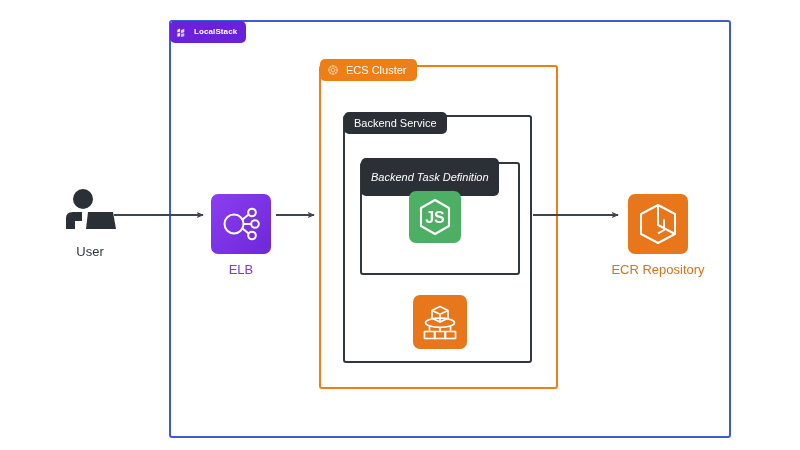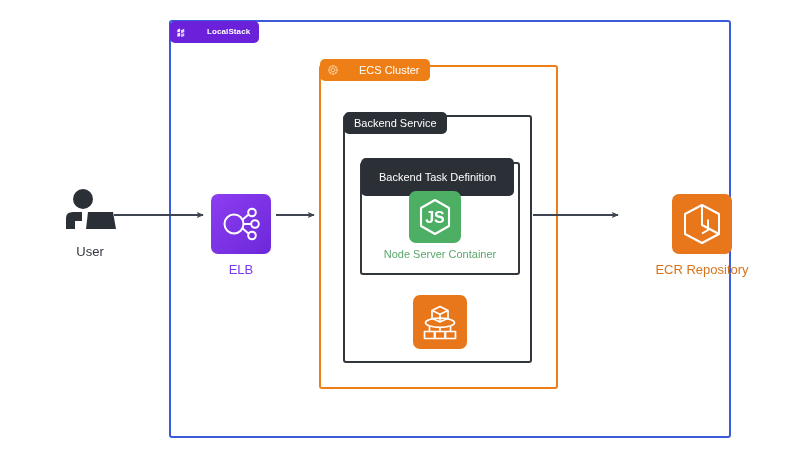--- a/index.html
+++ b/index.html
@@ -47,21 +47,21 @@
     left: 360px; top: 162px;
     width: 160px; height: 113px;
     border: 2px solid #32363d;
   }
 
   
   .group-label {
     position: absolute;
     display: flex;
     align-items: center;
-    gap: 20px;
+    gap: 7px;
     box-sizing: border-box;
     border-radius: 5px;
     color: #ffffff;
     white-space: nowrap;
     line-height: 1;
   }
   .label-localstack {
     left: 170px; top: 21px;
     height: 22px;
     padding: 0 9px 0 6px;
@@ -81,23 +81,24 @@
   .label-service {
     left: 344px; top: 112px;
     height: 22px;
     padding: 0 10px;
     background: #2b2f36;
     font-size: 11px;
   }
   .label-task {
     left: 361px; top: 158px;
     height: 38px;
-    padding: 0 18px;
+    padding: 0 10px;
     background: #2b2f36;
     font-size: 11px;
+    font-style: italic;
   }
 
   .label-icon {
     display: inline-flex;
     align-items: center;
     justify-content: center;
     flex: none;
   }
 
   
@@ -122,21 +123,21 @@
   }
 
   .node-user { left: 43px; top: 186px; width: 94px; }
   .node-user .node-tile { width: 58px; height: 50px; }
   .node-user .node-caption { color: #32363d; }
 
   .node-elb { left: 211px; top: 194px; width: 60px; }
   .node-elb .node-tile { width: 60px; height: 60px; background: #8a3ffc00; }
   .node-elb .node-caption { color: #7c3aed; font-weight: normal; text-align: center; }
 
-  .node-ecr { left: 624px; top: 194px; width: 68px; margin-left: 44px; }
+  .node-ecr { left: 624px; top: 194px; width: 68px; }
   .node-ecr .node-tile { width: 60px; height: 60px; }
   .node-ecr .node-caption { color: #d9731a; }
 
   .node-nodejs { left: 409px; top: 191px; width: 52px; }
   .node-nodejs .node-tile { width: 52px; height: 52px; }
 
   .caption-nodeserver {
     position: absolute;
     left: 360px; top: 249px;
     width: 160px;
@@ -249,21 +250,20 @@
 
   <div class="node node-nodejs">
     <div class="node-tile">
       <svg width="52" height="52" viewBox="0 0 52 52">
         <rect x="0" y="0" width="52" height="52" rx="7" fill="#4caf63"></rect>
         <path d="M26 9 L40 17 L40 35 L26 43 L12 35 L12 17 Z" fill="none" stroke="#ffffff" stroke-width="2.1" stroke-linejoin="round"></path>
         <text x="26" y="32" text-anchor="middle" font-family="'Liberation Sans', sans-serif" font-size="16" font-weight="bold" fill="#ffffff">JS</text>
       </svg>
     </div>
   </div>
-  <div class="caption-nodeserver">Node Server Container</div>
 
   <div class="node node-ecsicon">
     <div class="node-tile">
       <svg width="54" height="54" viewBox="0 0 54 54">
         <rect x="0" y="0" width="54" height="54" rx="7" fill="#e8761a"></rect>
         <g fill="none" stroke="#ffffff" stroke-width="1.7" stroke-linejoin="round">
           <path d="M27 11.5 L35 15.4 L35 23.2 L27 27.1 L19 23.2 L19 15.4 Z"></path>
           <path d="M19 15.4 L27 19.3 L35 15.4 M27 19.3 L27 27.1"></path>
           <ellipse cx="27" cy="27.8" rx="14.5" ry="4.6"></ellipse>
           <path d="M16.5 31.6 L16.5 36.5 M27 32.4 L27 36.5 M37.5 31.6 L37.5 36.5"></path>

